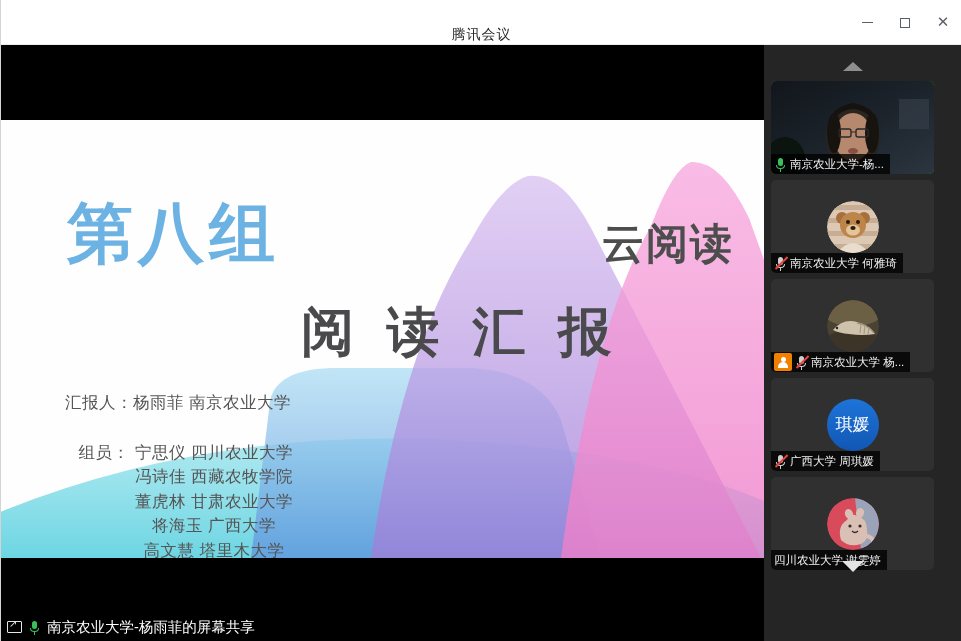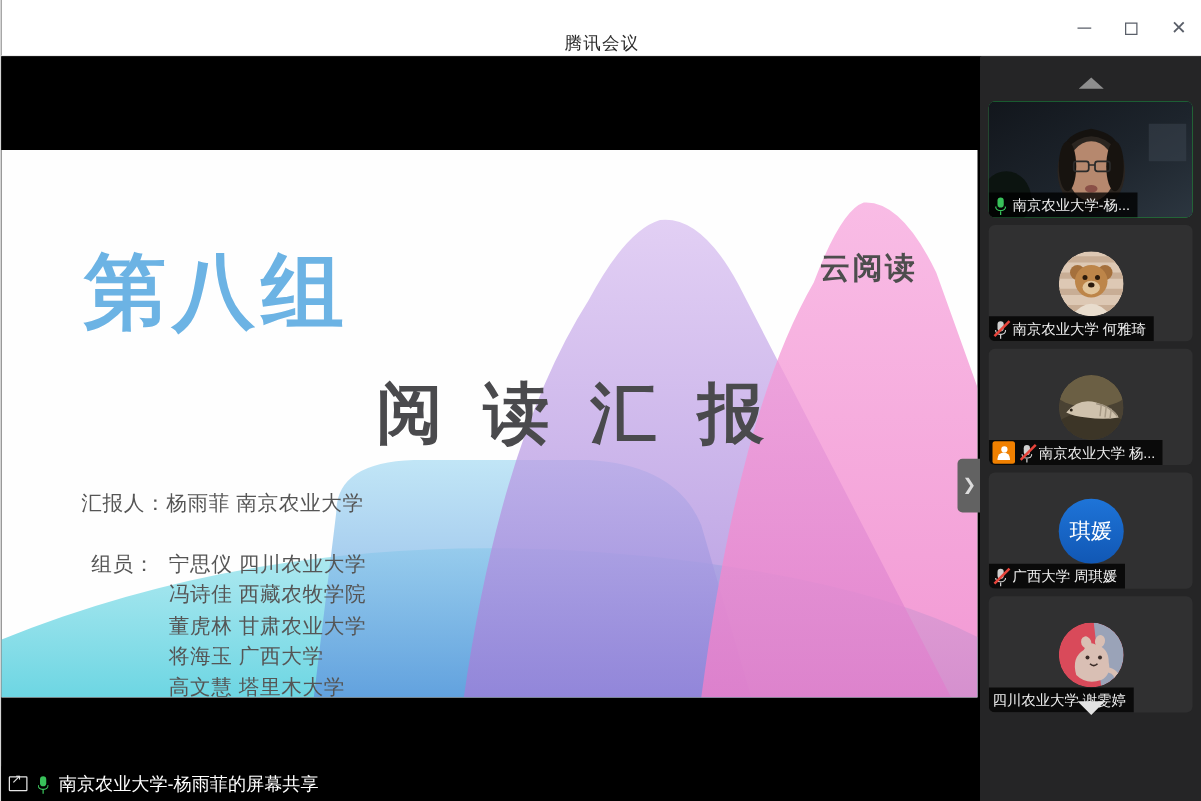--- a/index.html
+++ b/index.html
@@ -44,43 +44,43 @@
   }
 
   
   .slide {
     position:absolute; left:0; top:75px; width:781px; height:438px;
     background:#fefefe; overflow:hidden;
   }
   .slide-deco { position:absolute; inset:0; pointer-events:none; }
 
   .brand-mark {
-    position:absolute; right:48px; top:78px;
-    font-size:24px; font-weight:700; color:#4d4d4d; letter-spacing:2px;
+    position:absolute; right:48px; top:96px;
+    font-size:42px; font-weight:700; color:#4d4d4d; letter-spacing:2px;
     white-space:nowrap;
   }
   .group-title {
     position:absolute; left:66px; top:80px;
     font-size:66px; font-weight:700; color:#6cb3e4;
     letter-spacing:5px; white-space:nowrap; line-height:1;
   }
   .main-title {
     position:absolute; left:300px; top:185px;
     font-size:53px; font-weight:700; color:#4a4a4d;
     letter-spacing:9px; white-space:nowrap; line-height:1;
   }
   .presenter {
     position:absolute; left:64px; top:272px;
     font-size:16.5px; color:#555; white-space:nowrap; letter-spacing:0.5px;
   }
   .members {
     position:absolute; left:72px; top:320px;
     font-size:16.5px; color:#555; letter-spacing:0.5px;
   }
-  .members-row { display:flex; white-space:nowrap; line-height:1.48; }
+  .members-row { display:flex; white-space:nowrap; line-height:1.48;text-align:center; }
   .members-label { width:62px; flex:none; }
   .members-list { display:flex; flex-direction:column; }
   .member-line { white-space:nowrap; }
 
   
   .panel-handle {
     position:absolute; left:765px; top:322px; width:19px; height:43px;
     background:#626262; border-radius:4px 0 0 4px;
     display:flex; align-items:center; justify-content:center;
     color:#dcdcdc; font-size:13px; font-family:"DejaVu Sans",sans-serif;
@@ -97,21 +97,21 @@
     position:relative; flex:none;
   }
   .icon-screenshare::after {
     content:"↗"; position:absolute; left:1px; top:-4px;
     font-size:10px; color:#e6e6e6; line-height:12px;
     font-family:"DejaVu Sans",sans-serif;
   }
 
   
   .sidebar {
-    position:absolute; right:0; top:45px; width:177px; height:596px;
+    position:absolute; right:0; top:45px; width:197px; height:596px;
     background:#252526;
   }
   .scroll-up {
     position:absolute; left:0; top:10px; width:177px; height:22px;
     display:flex; align-items:center; justify-content:center;
   }
   .tri-up {
     width:0;height:0;border-left:10px solid transparent;border-right:10px solid transparent;
     border-bottom:9px solid #8e8e8e;
   }

